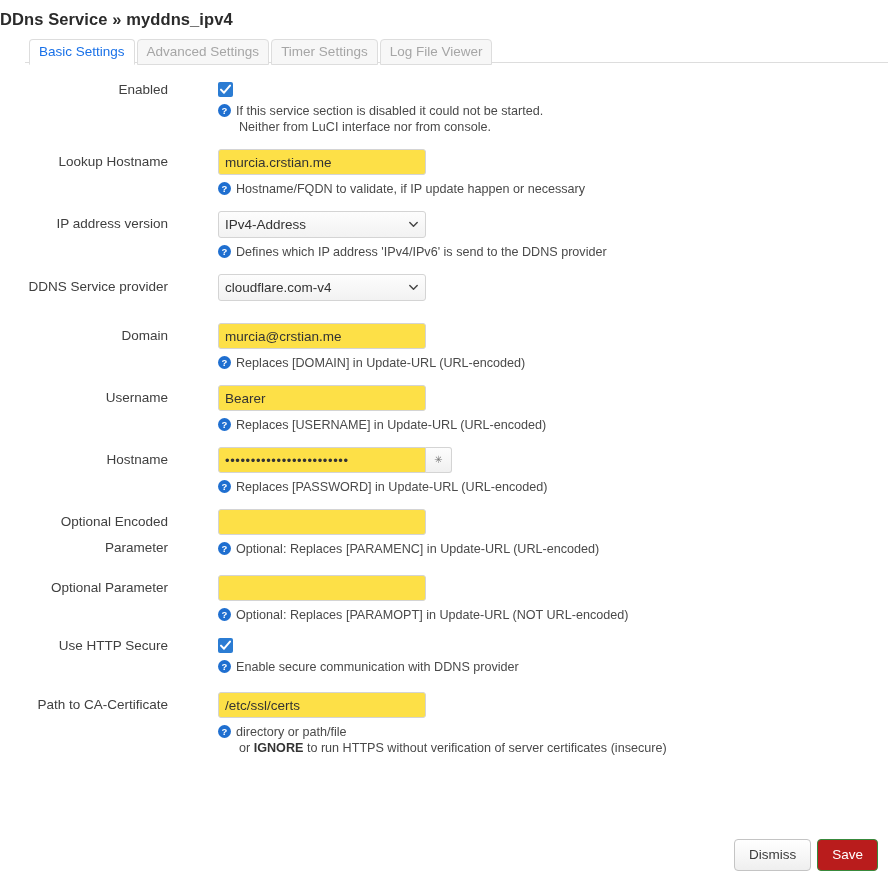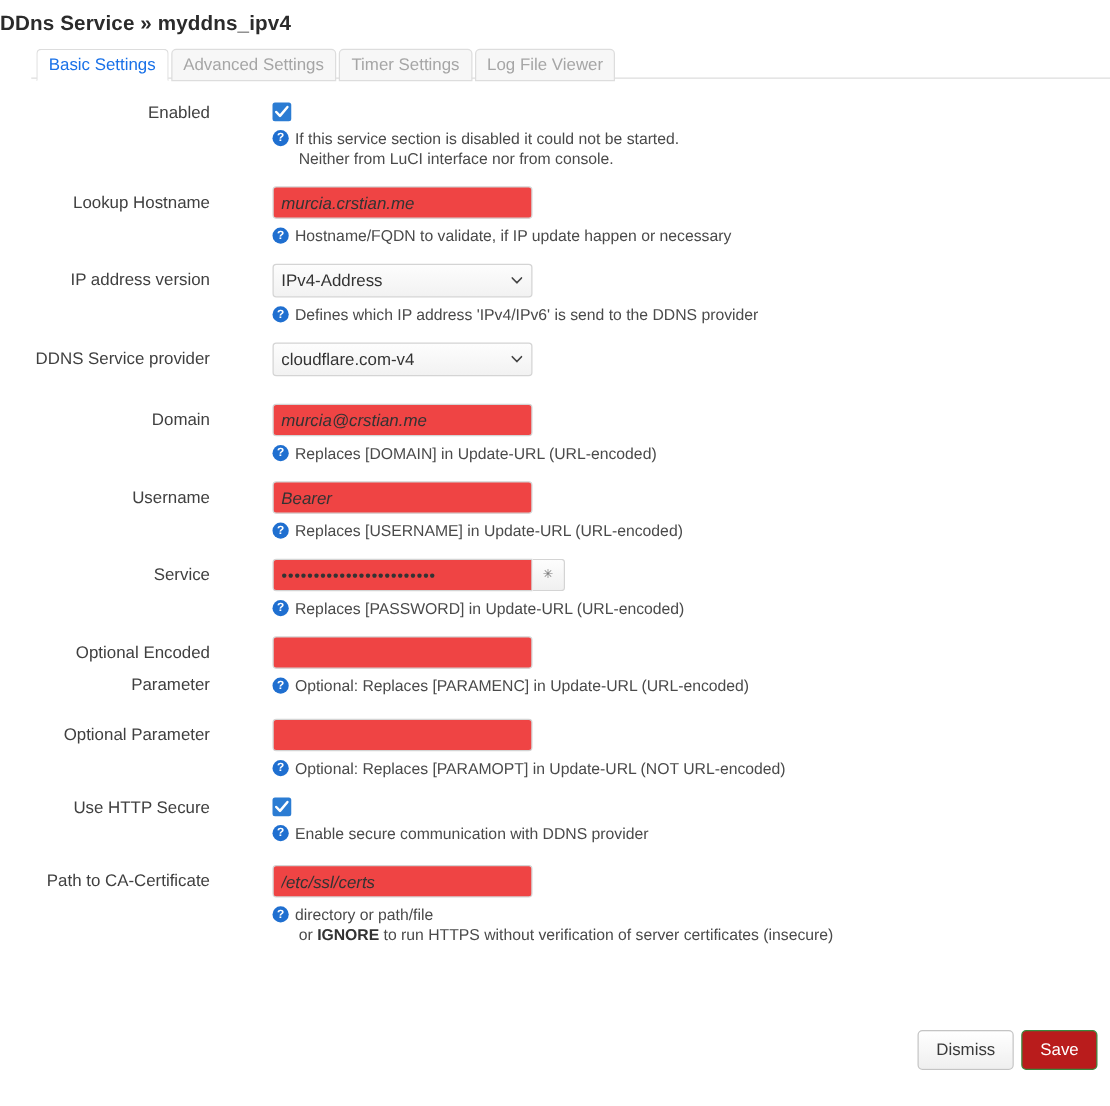--- a/index.html
+++ b/index.html
@@ -89,23 +89,22 @@
   input[type="text"].txt {
     width: 208px;
     height: 26px;
     box-sizing: border-box;
     padding: 2px 6px;
     font-family: "Liberation Sans", sans-serif;
     font-size: 13.5px;
     color: #333;
     border: 1px solid #d4d4d4;
     border-radius: 3px;
-    background: #ef4444;
+    background: #fde047;
     outline: none;
-    font-style: italic;
   }
 
   .pw-wrap {
     display: inline-flex;
     align-items: stretch;
     vertical-align: top;
   }
   .pw-wrap input.txt {
     width: 208px;
     border-radius: 3px 0 0 3px;
@@ -200,21 +199,21 @@
     font-family: "Liberation Sans", sans-serif;
   }
   .help-text { flex: 1; }
   .help-text .line2 { display: block; padding-left: 3px; }
   .help-text b { font-weight: bold; color: #333; }
 
   
   .footer {
     position: absolute;
     right: 10px;
-    bottom: 29px;
+    bottom: 14px;
     display: flex;
     gap: 6px;
   }
   .btn {
     font-family: "Liberation Sans", sans-serif;
     font-size: 13.5px;
     line-height: 16px;
     padding: 7px 14px;
     border-radius: 4px;
     cursor: pointer;
@@ -321,21 +320,21 @@
     <div class="field-control">
       <input type="text" class="txt" value="Bearer" style="">
       <div class="help">
         <span class="help-ico">?</span>
         <span class="help-text">Replaces [USERNAME] in Update-URL (URL-encoded)</span>
       </div>
     </div>
   </div>
 
   <div class="field-row">
-    <div class="field-label">Service</div>
+    <div class="field-label">Hostname</div>
     <div class="field-control">
       <span class="pw-wrap">
         <input type="text" class="txt" value="••••••••••••••••••••••••" style="">
         <span class="pw-toggle">✳</span>
       </span>
       <div class="help">
         <span class="help-ico">?</span>
         <span class="help-text">Replaces [PASSWORD] in Update-URL (URL-encoded)</span>
       </div>
     </div>

